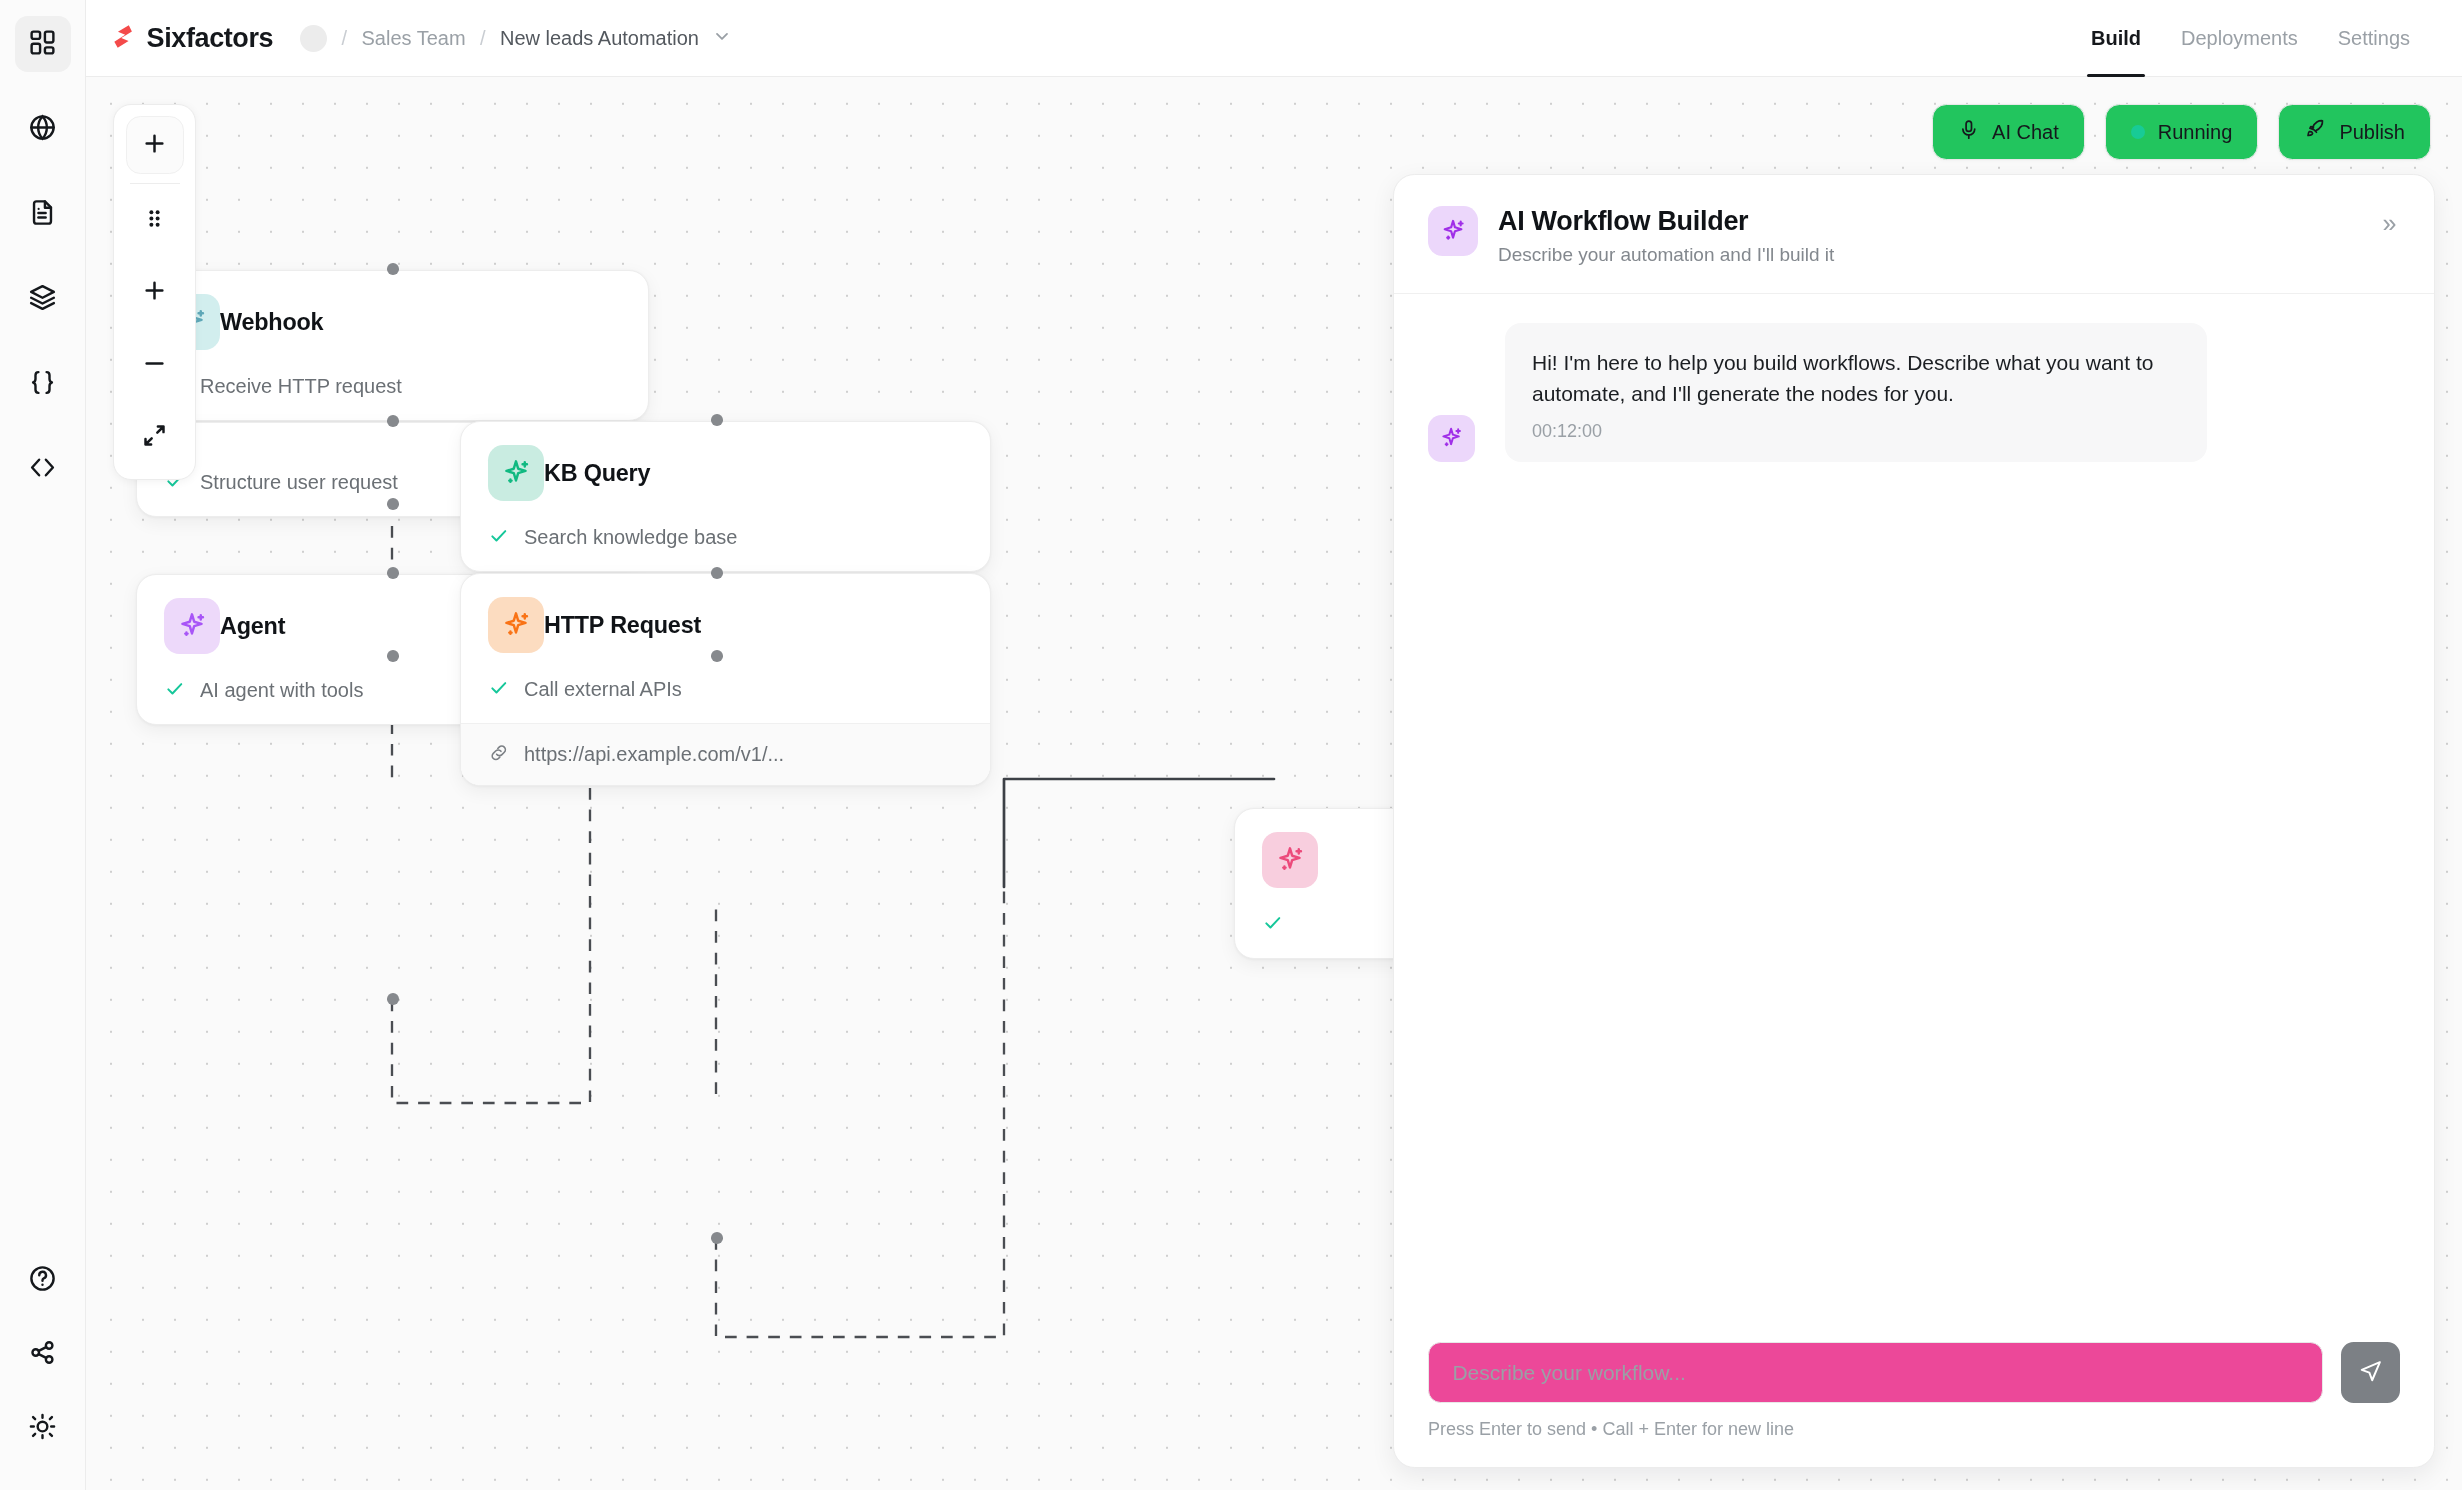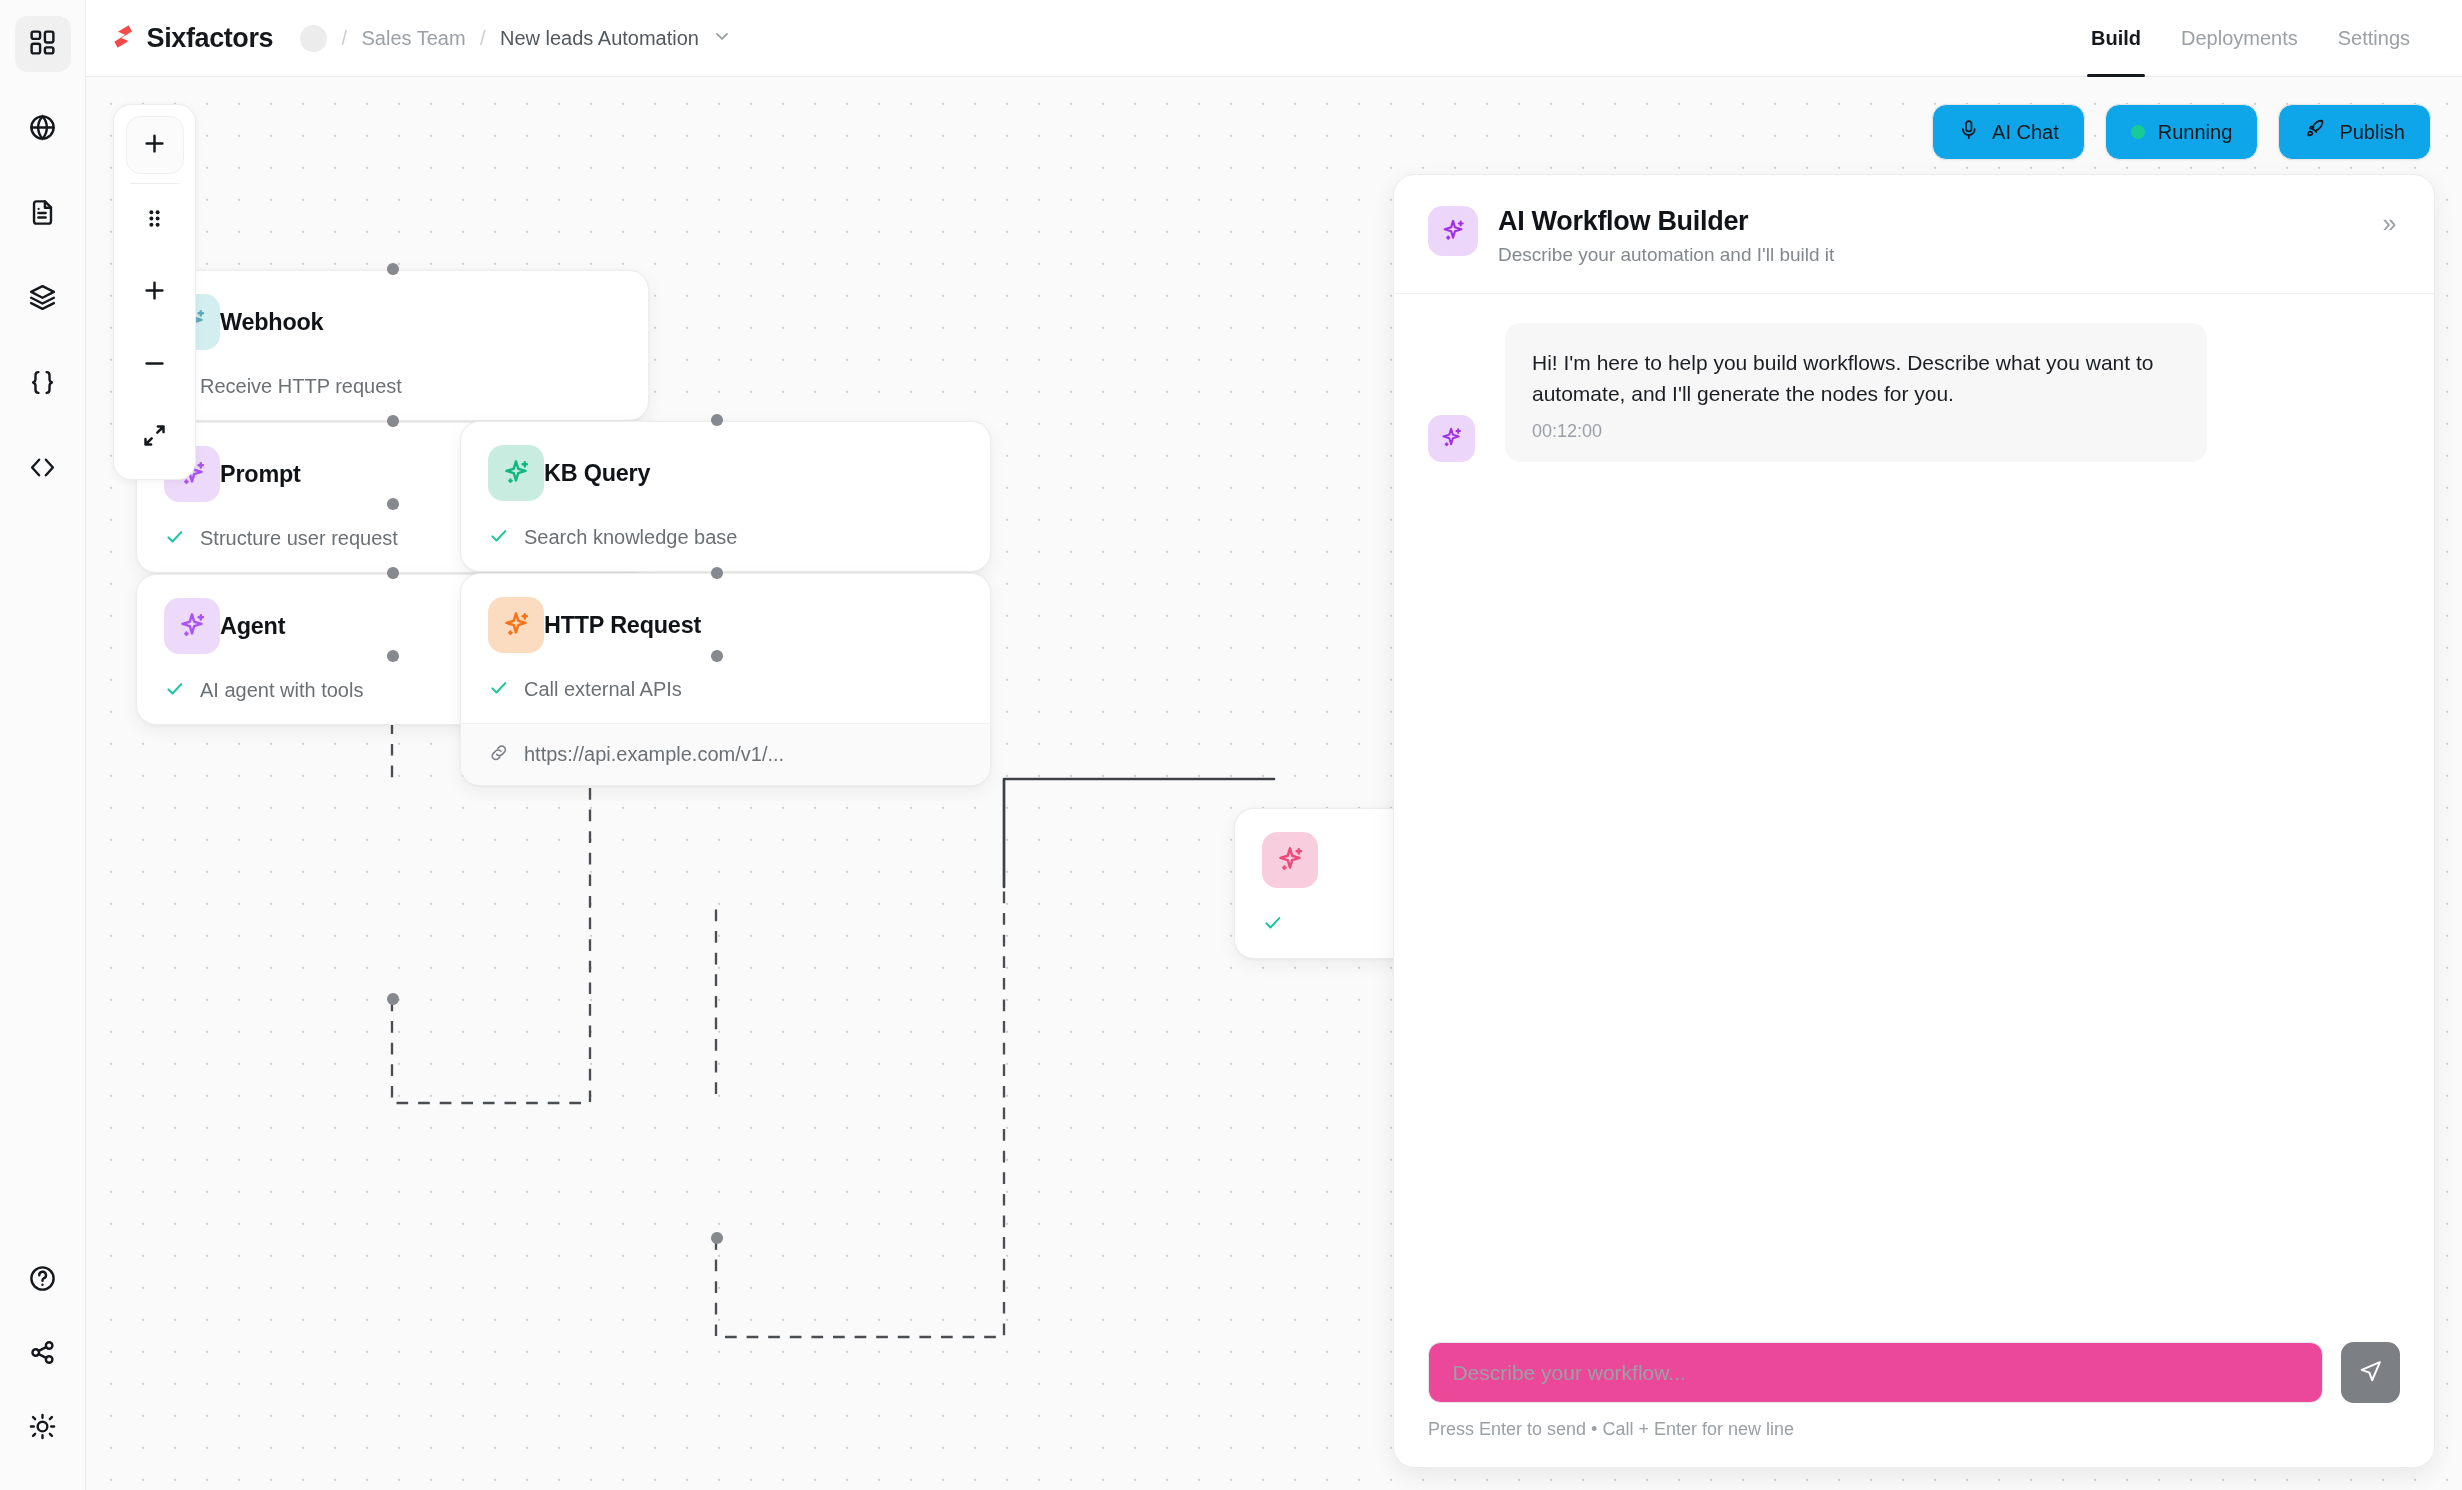--- a/index.html
+++ b/index.html
@@ -97,21 +97,21 @@
   .ct-gap { height: 14.4px; }
 
   
   .float-actions {
     position: absolute; right: 31px; top: 27px;
     display: flex; align-items: center; gap: 20px; z-index: 12;
   }
   .pill {
     height: 56px; display: flex; align-items: center; gap: 12.6px;
     padding: 0 25px; border-radius: 14.4px;
-    background: #0ea5e9; border: 0.9px solid #e8e8e8;
+    background: #22c55e; border: 0.9px solid #e8e8e8;
     box-shadow: 0 0.9px 3.6px rgba(16,18,22,.04);
     font-size: 20px; color: #15181c; cursor: pointer; white-space: nowrap;
   }
   .status-dot { width: 14.4px; height: 14.4px; border-radius: 50%; background: #18cb96; flex: 0 0 14.4px; }
 
   
   .node {
     position: absolute; background: #ffffff;
     border: 0.9px solid #ededed; border-radius: 20px;
     box-shadow: 0 5.4px 18px rgba(16,18,22,.055), 0 0.9px 2.7px rgba(16,18,22,.04);
@@ -431,30 +431,20 @@
             </span>
             <span class="node-sub-text">Receive HTTP request</span>
           </div>
         </div>
       </div>
       <div class="port" style="left:301px; top:186px;"></div>
       <div class="port" style="left:301px; top:421px;"></div>
 
       <div class="node" style="left:50px; top:345px; width:513px;">
         <div class="node-main">
-          <div class="node-head">
-            <div class="node-icon" style="background:#edd9fa;">
-              <svg width="31" height="31" viewBox="0 0 24 24" fill="none" stroke="#a855f7" stroke-width="1.9" stroke-linejoin="round">
-                <path d="M11.6 2.6 13.3 8.3 19 10l-5.7 1.7-1.7 5.7-1.7-5.7L4.2 10l5.7-1.7z"></path>
-                <path d="M18.4 3.2v3.4M16.7 4.9h3.4" stroke-linecap="round"></path>
-                <path d="M7.3 16.6v1.8M6.4 17.5h1.8" stroke-linecap="round"></path>
-              </svg>
-            </div>
-            <div class="node-title">Prompt</div>
-          </div>
           <div class="node-sub">
             <span>
               <svg width="21.6" height="21.6" viewBox="0 0 24 24" fill="none" stroke="#16c79a" stroke-width="2.2" stroke-linecap="round" stroke-linejoin="round">
                   <path d="m4.8 12.6 4.6 4.6 9.8-10.4"></path>
                 </svg>
             </span>
             <span class="node-sub-text">Structure user request</span>
           </div>
         </div>
       </div>

